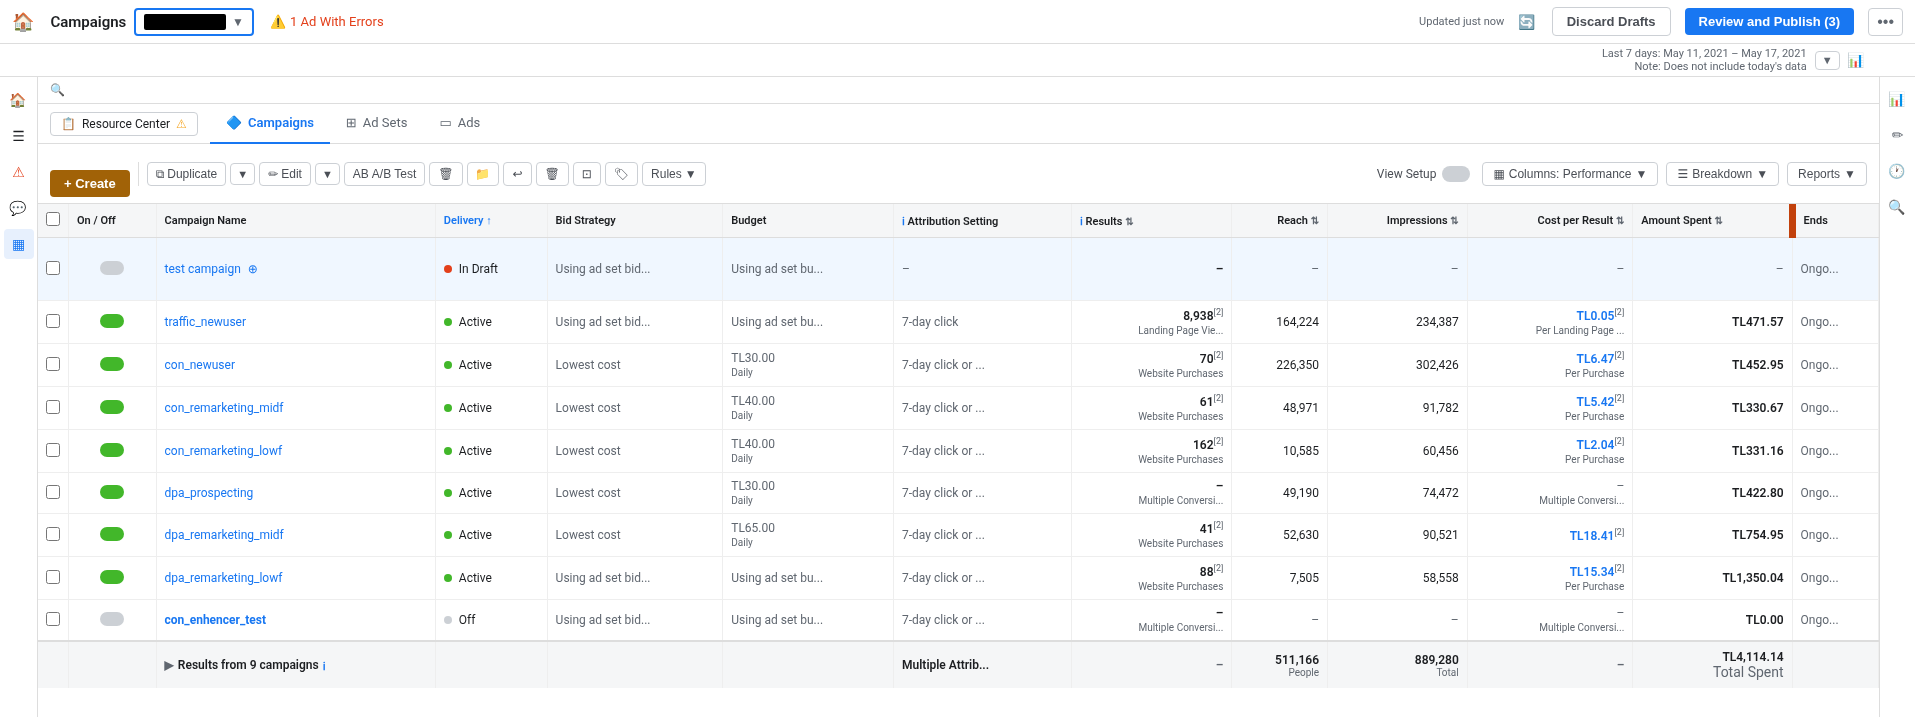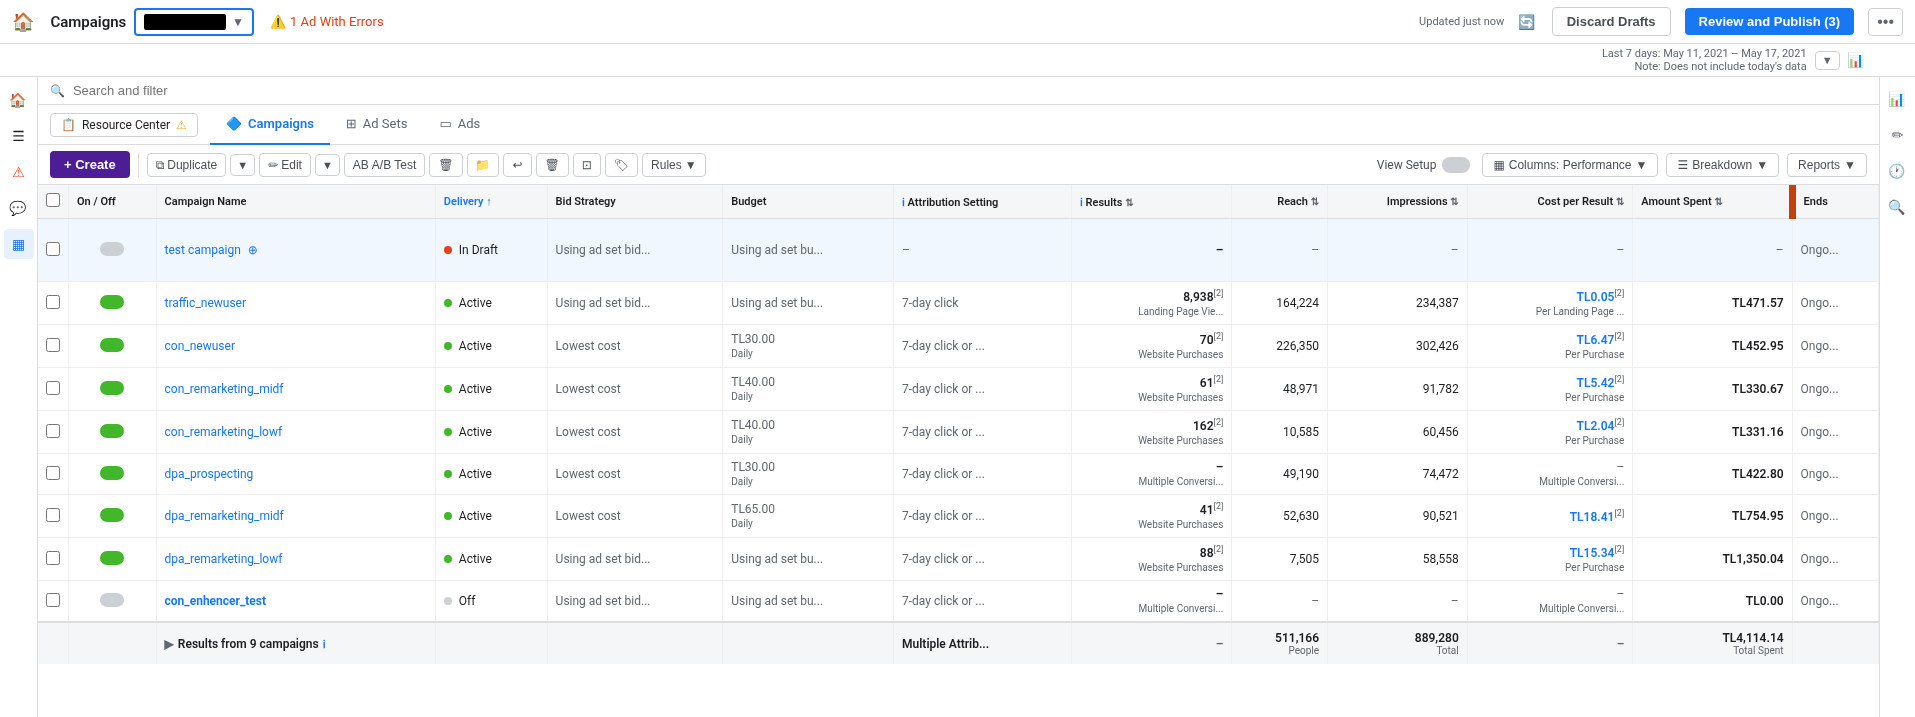--- a/index.html
+++ b/index.html
@@ -56,21 +56,20 @@
       <div style="width:30px; height:30px; display:flex; align-items:center; justify-content:center; border-radius:4px; cursor:pointer; font-size:14px;">☰</div>
       <div style="width:30px; height:30px; display:flex; align-items:center; justify-content:center; border-radius:4px; cursor:pointer; font-size:14px; color:#e3401b;">⚠</div>
       <div style="width:30px; height:30px; display:flex; align-items:center; justify-content:center; border-radius:4px; cursor:pointer; font-size:14px;">💬</div>
       <div style="width:30px; height:30px; display:flex; align-items:center; justify-content:center; border-radius:4px; cursor:pointer; font-size:14px; background:#e7f0fd; color:#1877f2;">▦</div>
     </div>
 
     <div style="flex:1; display:flex; flex-direction:column; overflow:hidden;">
 
       <div style="background:#fff; border-bottom:1px solid #ddd; padding:6px 12px; display:flex; align-items:center; gap:8px;">
         <span style="color:#606770;">🔍</span>
-        <input style="border: none; outline: none; font-size: 13px; color: rgb(96, 103, 112); flex: 1 1 0%; background: transparent;" placeholder="Search and filter">
       </div>
 
       <div style="background:#fff; border-bottom:1px solid #ddd; display:flex; align-items:center; padding:0 12px; height:40px; gap:0;">
         <div style="display:flex; align-items:center; gap:6px; border:1px solid #ccd0d5; border-radius:4px; padding:4px 10px; cursor:pointer; font-size:12px; background:#fff; margin-right:12px;">
           <span>📋</span>
           <span>Resource Center</span>
           <span style="color:#f5a623;">⚠</span>
         </div>
         <div style="display:flex; align-items:center; gap:6px; padding:0 16px; height:40px; cursor:pointer; font-size:13px; color:#1877f2; border-bottom:2px solid #1877f2; font-weight:600;">
           <span style="color:#1877f2;">🔷</span>
@@ -80,21 +79,21 @@
           <span>⊞</span>
           <span>Ad Sets</span>
         </div>
         <div style="display:flex; align-items:center; gap:6px; padding:0 16px; height:40px; cursor:pointer; font-size:13px; color:#606770; border-bottom:2px solid transparent;">
           <span>▭</span>
           <span>Ads</span>
         </div>
       </div>
 
       <div style="background:#fff; border-bottom:1px solid #ddd; display:flex; align-items:center; padding:6px 12px; gap:4px; flex-wrap:nowrap;">
-        <button style="background:#4c1d95; color:#fff; border:none; border-radius:4px; padding:6px 14px; font-size:13px; font-weight:600; cursor:pointer;">+ Create</button>
+        <button style="background:#a16207; color:#fff; border:none; border-radius:4px; padding:6px 14px; font-size:13px; font-weight:600; cursor:pointer;margin-top:20px;">+ Create</button>
         <div style="width:1px; height:24px; background:#ddd; margin:0 4px;"></div>
         <button style="border:1px solid #ccd0d5; background:#fff; border-radius:4px; padding:4px 8px; font-size:12px; cursor:pointer; display:flex; align-items:center; gap:3px; color:#4b4f56;">
           <span>⧉</span>
           <span>Duplicate</span>
         </button>
         <button style="border:1px solid #ccd0d5; background:#fff; border-radius:4px; padding:4px 6px; font-size:11px; cursor:pointer; color:#4b4f56;">▼</button>
         <button style="border:1px solid #ccd0d5; background:#fff; border-radius:4px; padding:4px 8px; font-size:12px; cursor:pointer; display:flex; align-items:center; gap:3px; color:#4b4f56;">
           <span>✏</span>
           <span>Edit</span>
         </button>
@@ -426,21 +425,21 @@
                 <div style="font-weight:600;">511,166</div>
                 <div style="font-size:10px; color:#606770; font-weight:normal;">People</div>
               </td>
               <td style="padding:8px; border-right:1px solid #eee; text-align:right; font-weight:600;">
                 <div style="font-weight:600;">889,280</div>
                 <div style="font-size:10px; color:#606770; font-weight:normal;">Total</div>
               </td>
               <td style="padding:8px; border-right:1px solid #eee; text-align:right; color:#606770;">–</td>
               <td style="padding:8px; border-right:1px solid #eee; text-align:right; font-weight:600;">
                 <div style="font-weight:600;">TL4,114.14</div>
-                <div style="font-size:10px; color:#606770; font-weight:normal;">Total Spent</div>
+                <div style="font-size:14px; color:#606770; font-weight:normal;">Total Spent</div>
               </td>
               <td style="padding:8px;"></td>
             </tr>
           </tfoot>
         </table>
       </div>
     </div>
 
     <div style="width:36px; background:#fff; border-left:1px solid #ddd; display:flex; flex-direction:column; align-items:center; padding-top:8px; gap:8px;">
       <div style="width:28px; height:28px; display:flex; align-items:center; justify-content:center; border-radius:4px; cursor:pointer; font-size:14px; color:#606770;">📊</div>

